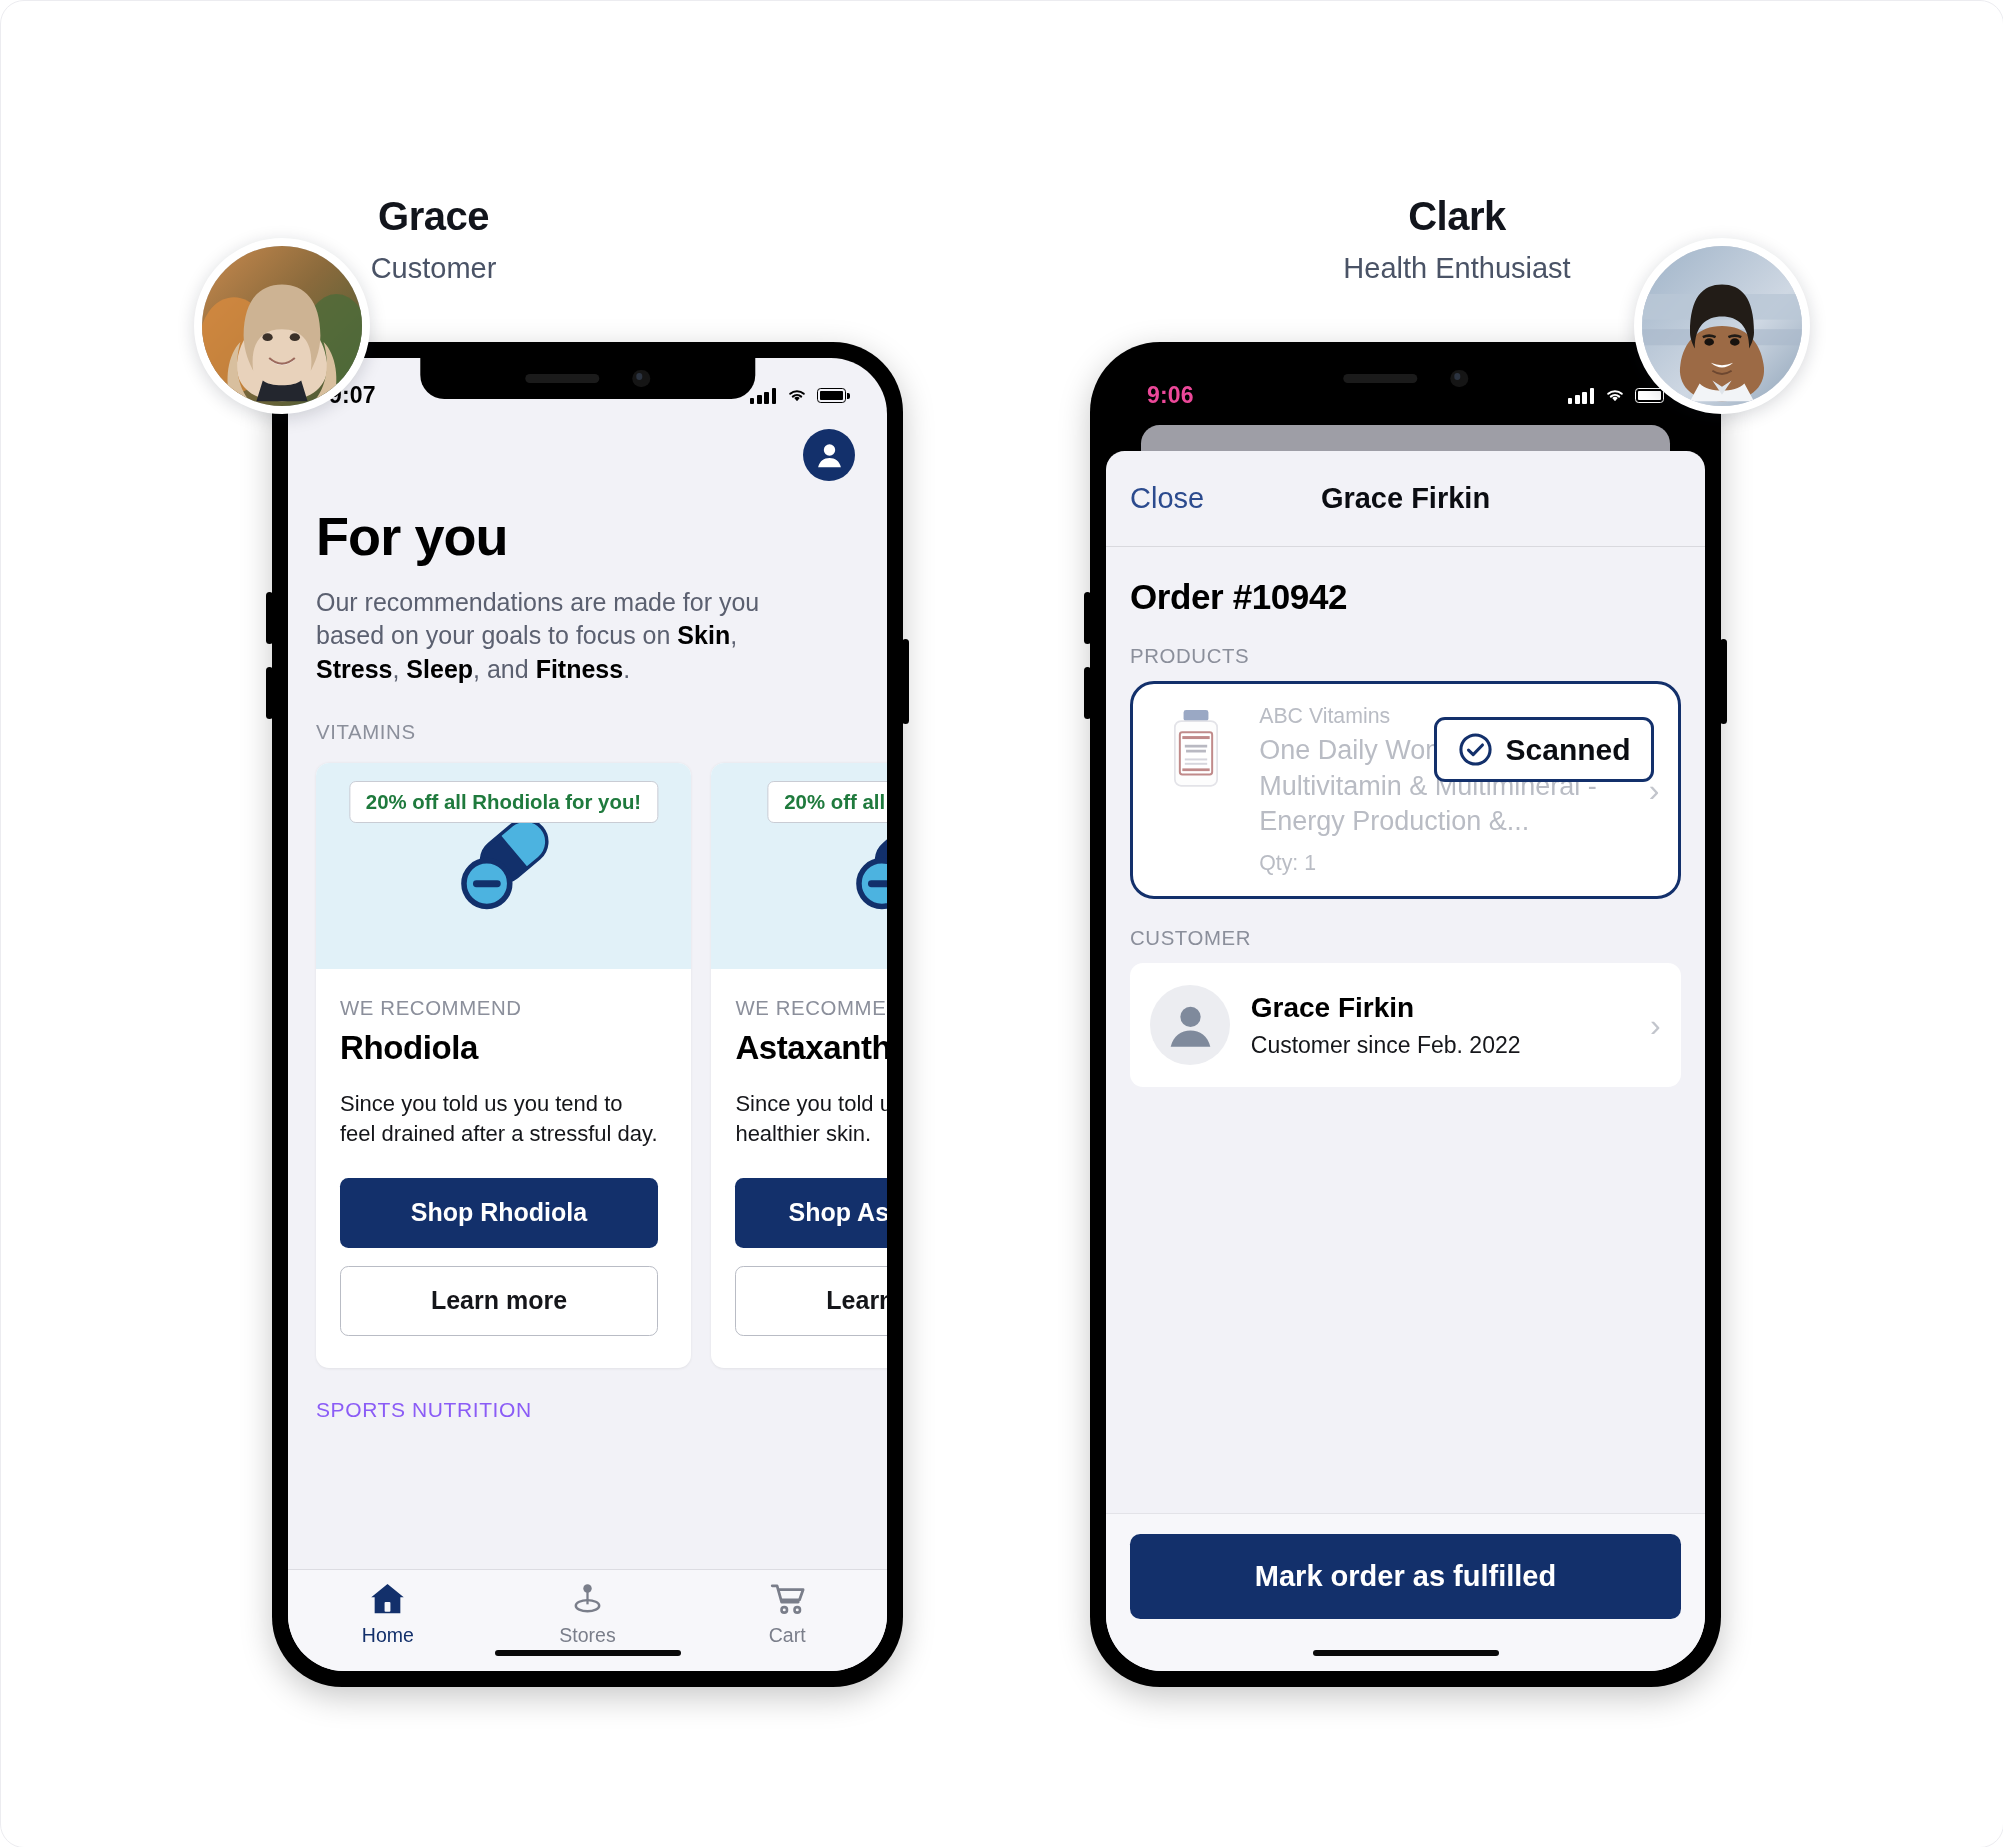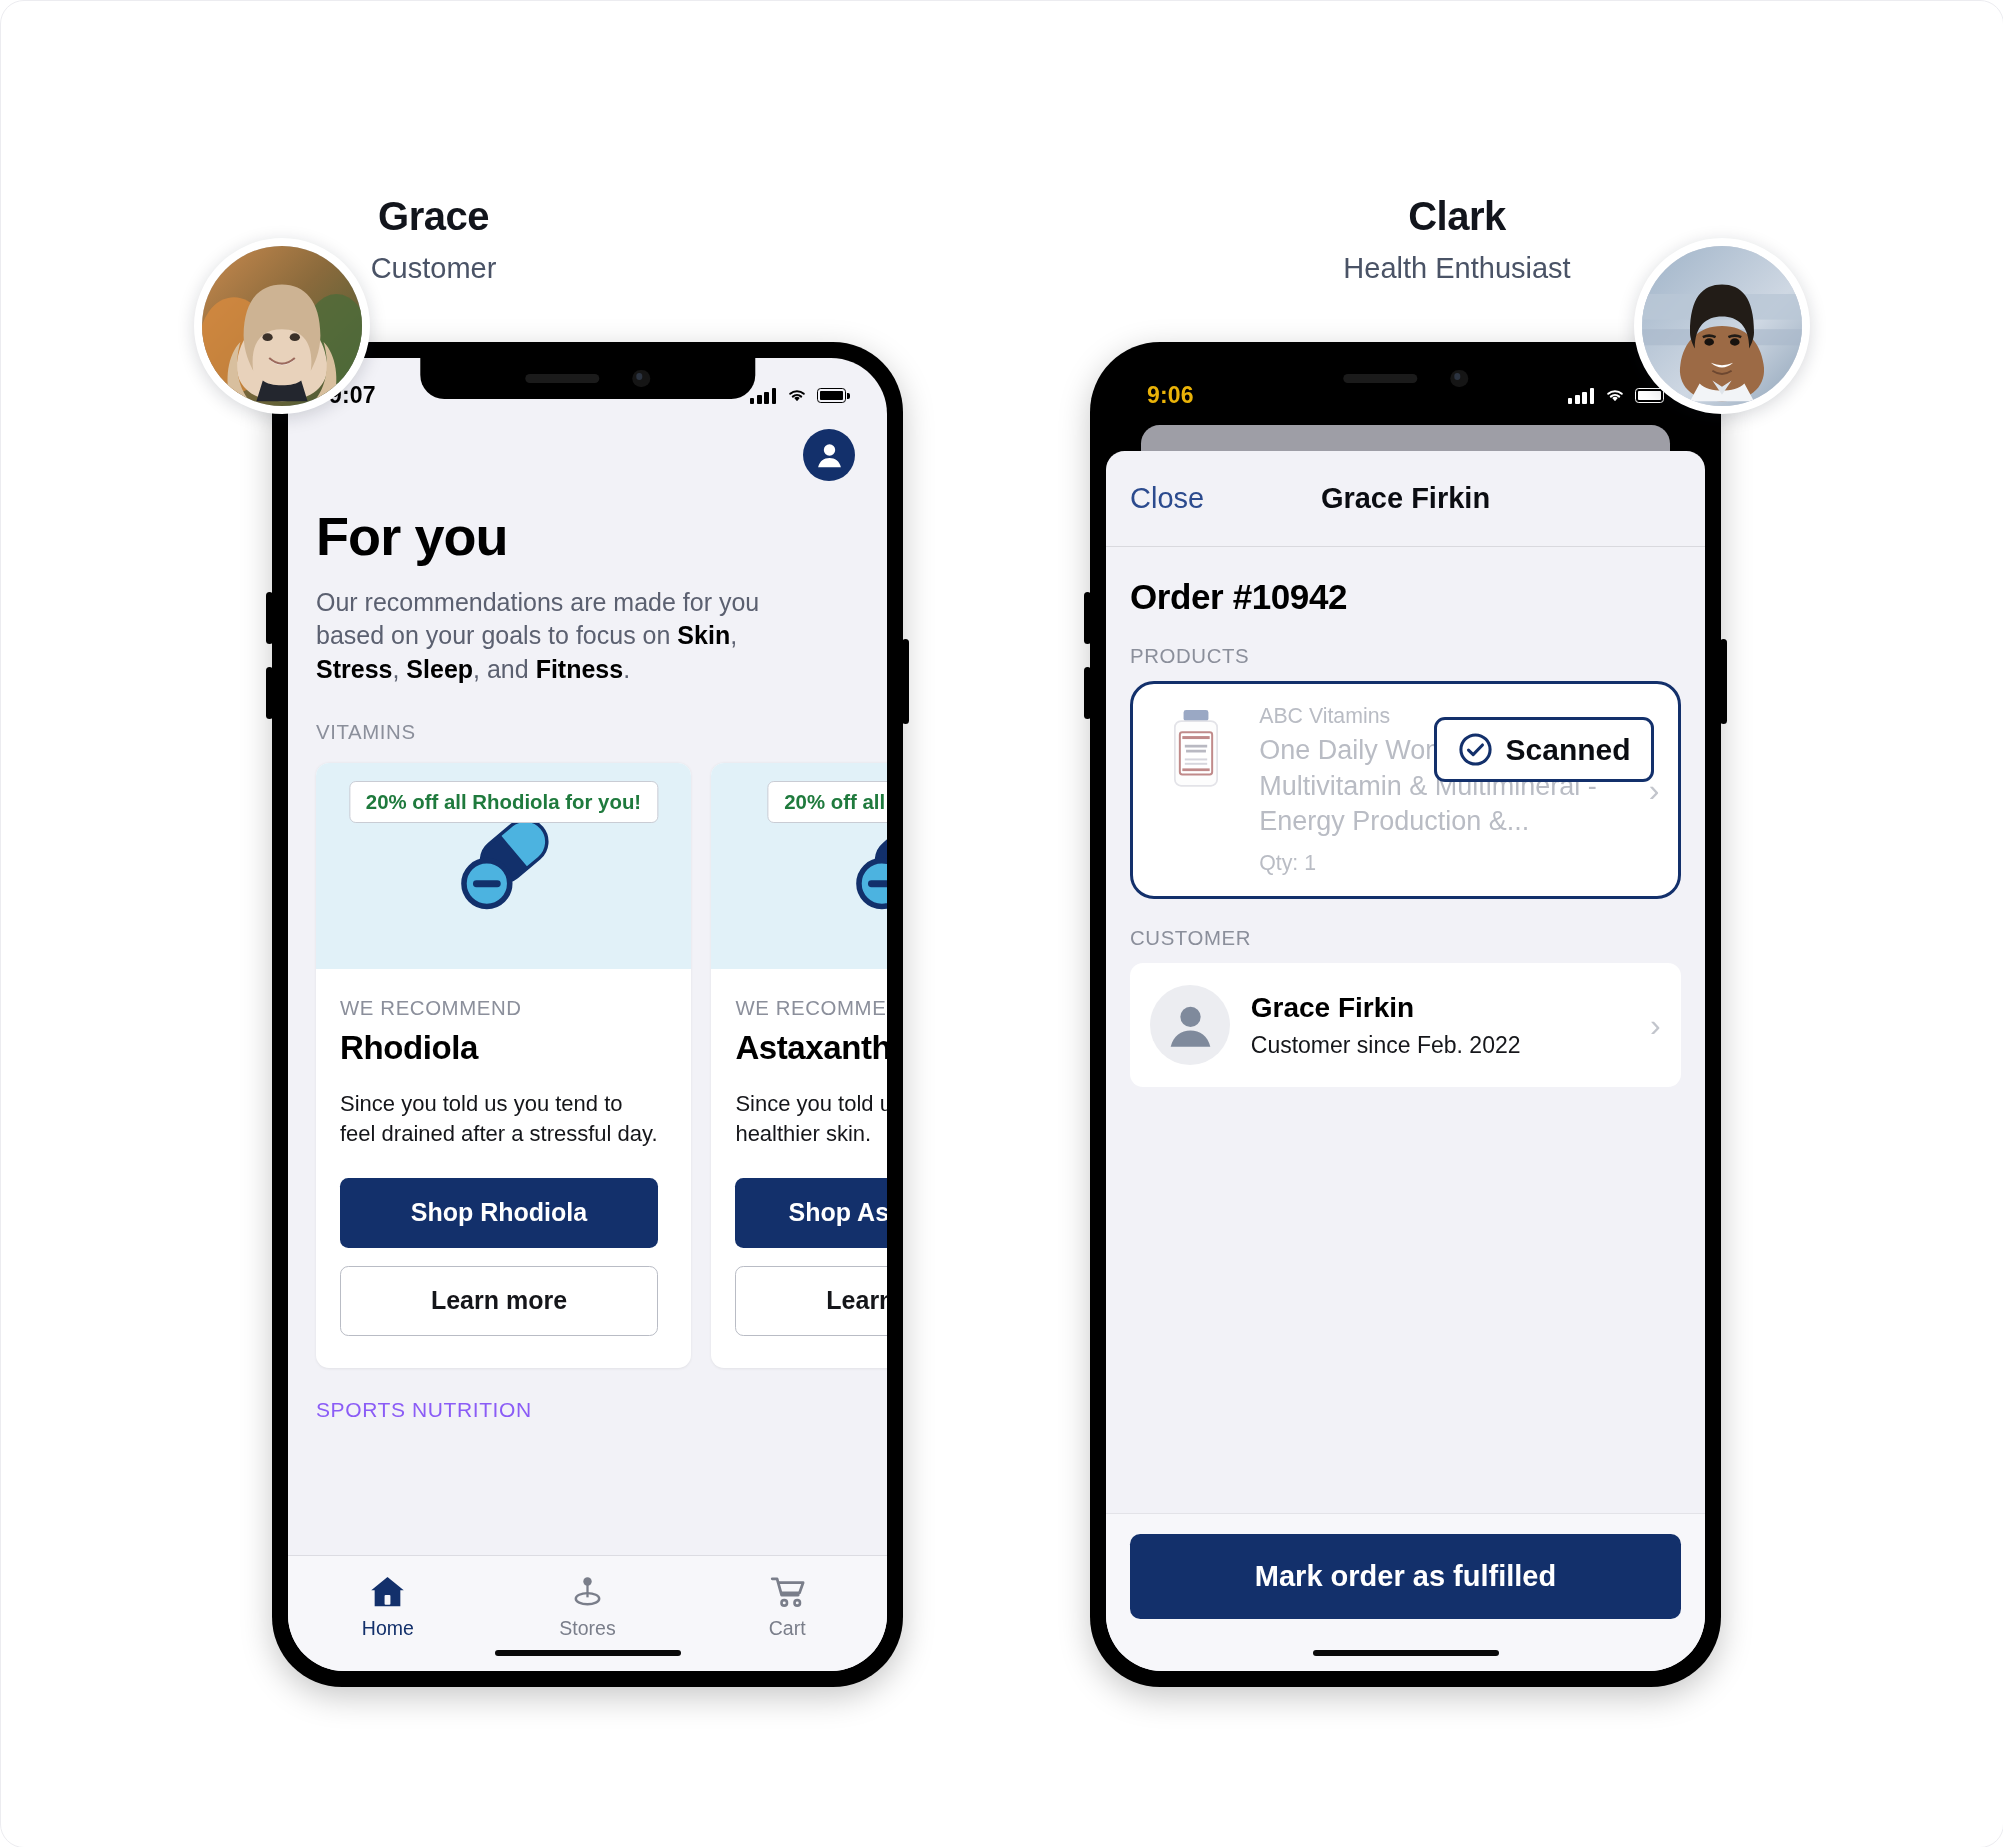--- a/index.html
+++ b/index.html
@@ -149,21 +149,21 @@
   }
   .btn-outline {
     margin-top: 17.6px; height: 70px; border-radius: 8.3px;
     background:#fff; color:#15161a; font-size: 25px; font-weight: bold;
     border: 0.9px solid #b9bcc5;
     display:flex; align-items:center; justify-content:center;
   }
   .l-section2 { font-size: 21px; color:#8b5cf6; letter-spacing:0.6px; padding: 30px 16px 0 28px; }
 
   .tabbar {
-    position:absolute; bottom:0; left:0; right:0; height:116px;
+    position:absolute; bottom:0; left:0; right:0; height:102px;
     background:#f7f7fa; border-top:0.9px solid #dcdce2;
     display:flex; z-index: 20;
   }
   .tab { flex:1; display:flex; flex-direction:column; align-items:center; justify-content:center; gap:6.5px; padding-bottom: 15px; }
   .tab svg { width: 39px; height: 39px; }
   .tab-label { font-size: 19.5px; font-weight: bold; }
   .tab.active .tab-label { color:#13306b; }
   .tab .tab-label { color:#7a7e8a; font-weight: 400; }
 
   
@@ -429,21 +429,21 @@
     <div class="side-btn" style="left:-5.6px; top:325px; width:6.5px; height:52px;"></div>
     <div class="side-btn" style="right:-5.6px; top:297px; width:6.5px; height:85px;"></div>
 
     <div class="phone-inner" style="background:#000;">
       <div class="notch">
         <div class="speaker"></div>
         <div class="cam"></div>
       </div>
 
       <div class="statusbar" style="background:#000;">
-        <div class="status-time" style="color:#eab308;">9:06</div>
+        <div class="status-time" style="color:#ec4899;">9:06</div>
         <div class="status-icons">
           <span class="bars" style="filter:invert(1);">
               <i></i>
               <i></i>
               <i></i>
               <i></i>
             </span>
           <svg width="22" height="16.7" viewBox="0 0 24 18">
             <path d="M12 15.5 L9 12 a4.3 4.3 0 0 1 6 0 Z" fill="#fff"></path>
             <path d="M4.6 7.3 a11 11 0 0 1 14.8 0" stroke="#fff" stroke-width="2.2" fill="none" stroke-linecap="round"></path>

